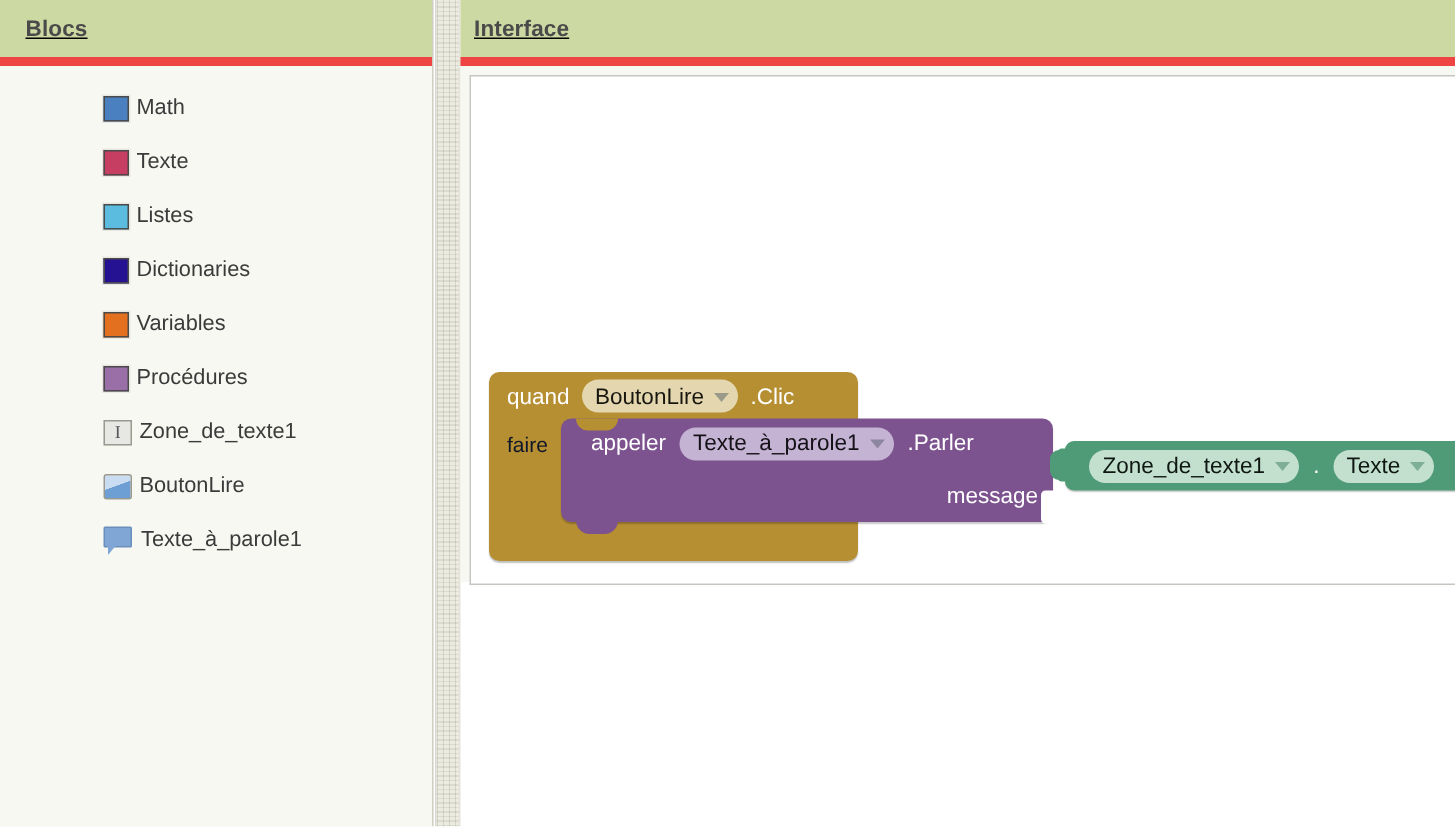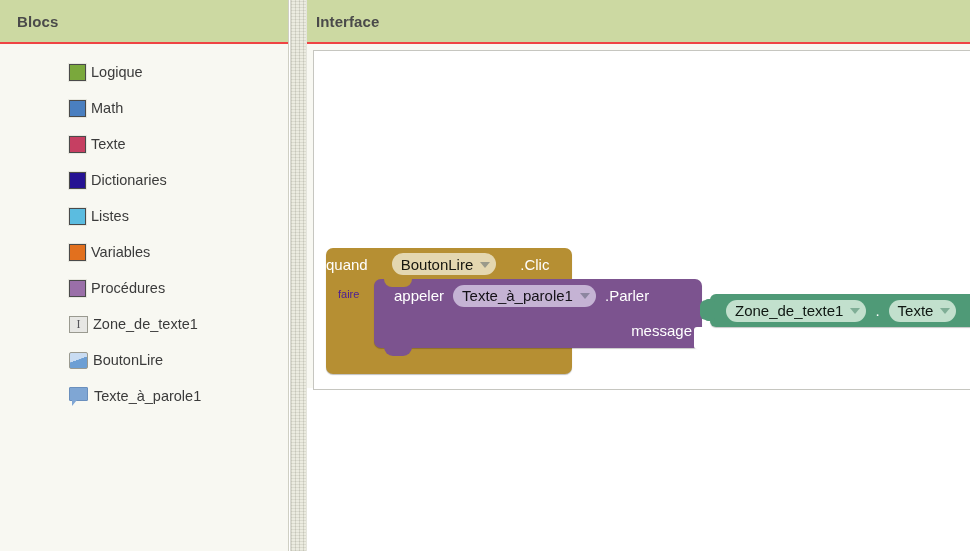--- a/index.html
+++ b/index.html
@@ -21,24 +21,25 @@
   #left-panel {
     position: absolute;
     left: 0; top: 0;
     width: 289px; height: 551px;
     background: #f7f7f0;
     border-right: 1px solid #cfcfc4;
   }
   .panel-header {
     height: 44px;
     background: #ccd9a2;
-    border-bottom: 2px solid #ef4444;
+    border-bottom: 6px solid #ef4444;
     display: flex;
     align-items: center;
     padding-left: 17px;
+    text-decoration: underline;
   }
   .panel-header .title {
     font-size: 15px;
     font-weight: bold;
     color: #4a4a4a;
     letter-spacing: 0.1px;
   }
   #left-body {
     position: absolute;
     top: 45px; left: 0; right: 0; bottom: 0;
@@ -186,42 +187,43 @@
     left: 12px; top: 197px;
     width: 246px;
     background: #b68f33;
     border-radius: 7px 7px 7px 7px;
     box-shadow: 0 1px 1px rgba(0,0,0,0.25);
   }
   .blk-event-top {
     height: 32px;
     display: flex;
     align-items: center;
-    gap: 24px;
+    padding-left: 12px;
+    gap: 8px;
   }
   .blk-event-mid {
     display: flex;
     align-items: flex-start;
     min-height: 74px;
     padding-left: 12px;
   }
   .blk-event-bottom { height: 20px; }
 
   .kw {
     font-size: 15px;
     color: #ffffff;
     line-height: 1;
   }
   .suffix {
     font-size: 15px;
     color: #ffffff;
   }
   .faire-lbl {
-    font-size: 11px;
-    color: #4c1d95;
+    font-size: 14px;
+    color: #0f172a;
     padding-top: 8px;
     margin-right: 10px;
   }
 
   
   .field {
     display: inline-flex;
     align-items: center;
     height: 22px;
     padding: 0 6px 0 9px;
@@ -347,38 +349,34 @@
 
     <div class="panel-header">
       <span class="title">Blocs</span>
     </div>
 
     <div id="left-body">
       <div class="tree">
 
 
         <div class="tree-row row-indent-cat">
-          <span class="cat-swatch" style="background:#7aa83c"></span>
-          <span class="tree-label">Logique</span>
-        </div>
-        <div class="tree-row row-indent-cat">
           <span class="cat-swatch" style="background:#4a7fc0"></span>
           <span class="tree-label">Math</span>
         </div>
         <div class="tree-row row-indent-cat">
           <span class="cat-swatch" style="background:#c63f62"></span>
           <span class="tree-label">Texte</span>
         </div>
         <div class="tree-row row-indent-cat">
+          <span class="cat-swatch" style="background:#5bbce0"></span>
+          <span class="tree-label">Listes</span>
+        </div>
+        <div class="tree-row row-indent-cat">
           <span class="cat-swatch" style="background:#251293"></span>
           <span class="tree-label">Dictionaries</span>
-        </div>
-        <div class="tree-row row-indent-cat">
-          <span class="cat-swatch" style="background:#5bbce0"></span>
-          <span class="tree-label">Listes</span>
         </div>
         <div class="tree-row row-indent-cat">
           <span class="cat-swatch" style="background:#e2701e"></span>
           <span class="tree-label">Variables</span>
         </div>
         <div class="tree-row row-indent-cat">
           <span class="cat-swatch" style="background:#9a6fa8"></span>
           <span class="tree-label">Procédures</span>
         </div>
 

